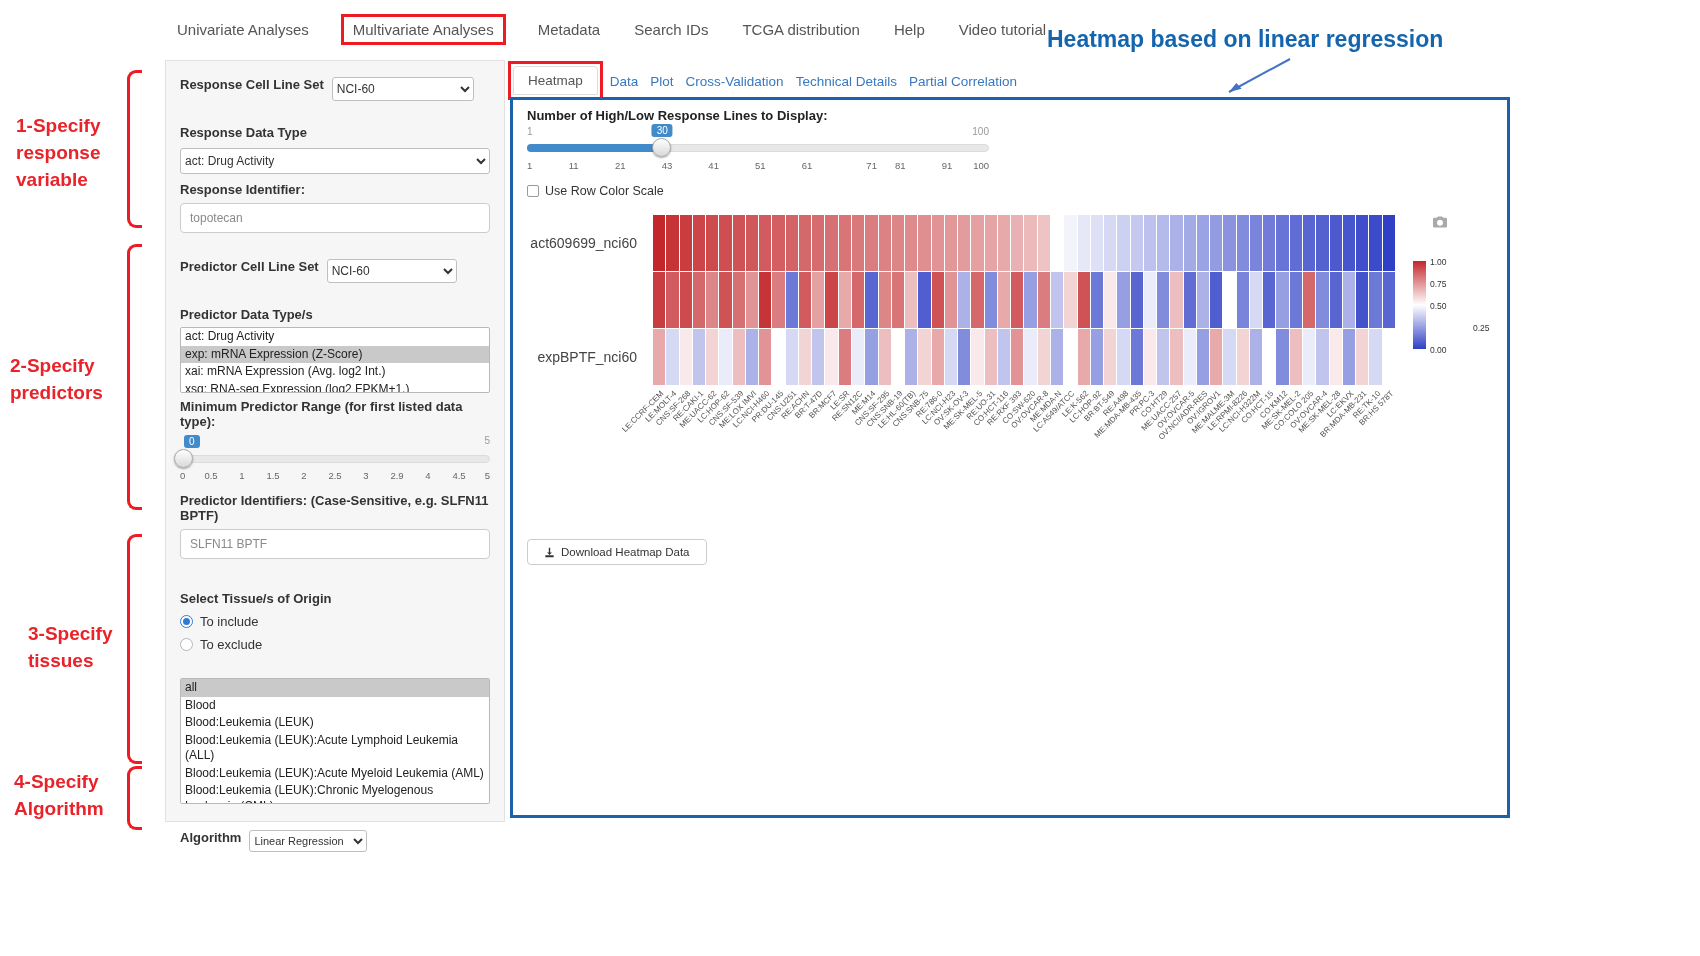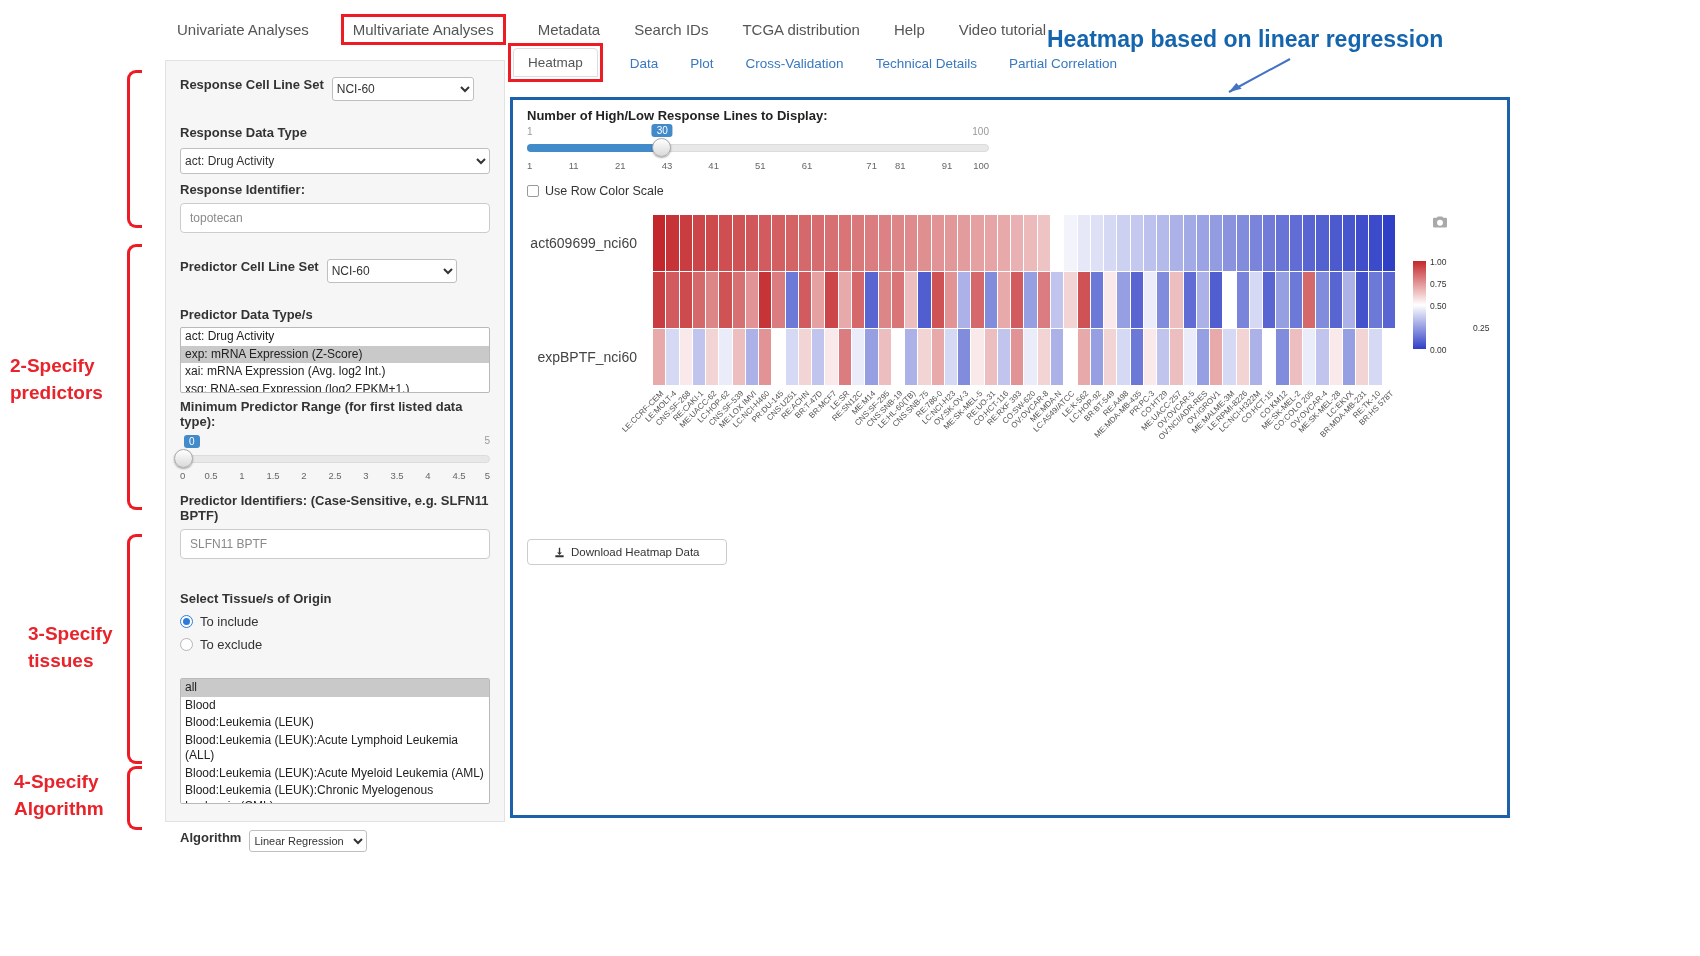--- a/index.html
+++ b/index.html
@@ -40,21 +40,21 @@
   .slider { position: relative; }
   .slider .track { position: absolute; left: 0; right: 0; height: 8px; background: #e8e8e8; border: 1px solid #dcdcdc; border-radius: 4px; }
   .slider .fill { position: absolute; height: 8px; background: #428bca; border-radius: 4px 0 0 4px; }
   .slider .handle { position: absolute; width: 19px; height: 19px; border-radius: 50%; background: linear-gradient(#ffffff, #d9d9d9); border: 1px solid #a8a8a8; box-shadow: 0 1px 2px rgba(0,0,0,.35); cursor: pointer; }
   .slider-tip { position: absolute; background: #428bca; color: #fff; font-size: 10px; padding: 1px 5px; border-radius: 3px; transform: translateX(-50%); }
   .mm { position: absolute; font-size: 10px; color: #999; }
   .ticks { position: absolute; left: 0; right: 0; }
   .tick { position: absolute; transform: translateX(-50%); font-size: 9.5px; color: #666; white-space: nowrap; }
 
   
-  .tab-bar { position: absolute; left: 513px; top: 48px; display: flex; gap: 32px; align-items: flex-end; font-size: 13.5px; }
+  .tab-bar { position: absolute; left: 513px; top: 66px; display: flex; gap: 12px; align-items: flex-end; font-size: 13.5px; }
   .tab-wrap { position: relative; }
   .tab { cursor: pointer; white-space: nowrap; }
   .tab-active { display: inline-block; border: 1px solid #ddd; border-radius: 4px 4px 0 0; background: #fff; color: #555; padding: 6px 14px; }
   .tab-link { color: #3878c0; padding: 6px 0; display: inline-block; }
 
   .panel { position: absolute; left: 510px; top: 97px; width: 1000px; height: 721px; border: 3px solid #1b62ab; background: #fff; }
   .panel-label { position: absolute; left: 14px; top: 8px; font-size: 13px; font-weight: 700; color: #222; }
   #main-slider { position: absolute; left: 14px; top: 24px; width: 462px; height: 50px; }
   #main-slider .track { top: 20px; }
   #main-slider .fill { top: 20px; }
@@ -66,21 +66,21 @@
   .hm-area { position: absolute; left: 0; top: 115px; width: 996px; height: 300px; }
   .hm-row { position: absolute; left: 140px; width: 742px; height: 56px; display: flex; gap: 1px; }
   .hm-cell { flex: 1 1 0; }
   .hm-row-label { position: absolute; left: 0; width: 132px; height: 56px; display: flex; align-items: center; justify-content: flex-end; padding-right: 8px; font-size: 14px; color: #444; cursor: pointer; }
   .hm-col-label { position: absolute; top: 174px; width: 110px; text-align: right; font-size: 8px; color: #555; transform: rotate(-45deg); transform-origin: 100% 0; white-space: nowrap; cursor: pointer; }
   .camera { position: absolute; left: 918px; top: 0; width: 18px; height: 14px; cursor: pointer; }
   .colorbar { position: absolute; left: 900px; top: 46px; width: 13px; height: 88px; }
   .cb-tick { position: absolute; left: 917px; font-size: 8.5px; color: #333; }
 
   .hint { position: absolute; left: 14px; top: 403px; font-size: 13.5px; color: #333; }
-  .dl-btn { position: absolute; left: 14px; top: 439px; display: inline-flex; align-items: center; gap: 6px; border: 1px solid #ccc; border-radius: 4px; background: #fff; padding: 6px 26px; font-size: 11.5px; color: #333; cursor: pointer; font-family: "Liberation Sans", sans-serif; }
+  .dl-btn { position: absolute; left: 14px; top: 439px; display: inline-flex; align-items: center; gap: 6px; border: 1px solid #ccc; border-radius: 4px; background: #fff; padding: 6px 16px; font-size: 11.5px; color: #333; cursor: pointer; font-family: "Liberation Sans", sans-serif; }
 </style>
 </head>
 <body>
 
 <div class="page">
 
   <div class="top-nav" id="top-nav">
       <span class="nav-item">Univariate Analyses</span>
       <span class="nav-item red-boxed">Multivariate Analyses</span>
       <span class="nav-item">Metadata</span>
@@ -89,20 +89,21 @@
       <span class="nav-item">Help</span>
       <span class="nav-item">Video tutorial</span>
     </div>
 
   <div class="anno-heading">Heatmap based on linear regression</div>
   <svg class="anno-arrow" width="95" height="46">
     <line x1="85" y1="3" x2="24" y2="36" stroke="#4472c4" stroke-width="2"></line>
     <polygon points="24,36 36,31 30,26" fill="#4472c4" transform="rotate(8 24 36)"></polygon>
   </svg>
 
+  <div class="anno-step" style="left:16px; top:112px; width:112px;">1-Specify response variable</div>
   <div class="bracket" style="left:127px; top:70px; height:158px;"></div>
   <div class="anno-step" style="left:10px; top:352px; width:120px;">2-Specify predictors</div>
   <div class="bracket" style="left:127px; top:244px; height:266px;"></div>
   <div class="anno-step" style="left:28px; top:620px; width:118px;">3-Specify tissues</div>
   <div class="bracket" style="left:127px; top:534px; height:230px;"></div>
   <div class="anno-step" style="left:14px; top:768px; width:116px;">4-Specify Algorithm</div>
   <div class="bracket" style="left:127px; top:766px; height:64px;"></div>
 
   <div class="sidebar">
     <div class="row-flex">
@@ -142,21 +143,21 @@
       <div class="track" style="top:16px;"></div>
       <div class="handle" style="top:10px; left:-6px;"></div>
       <div class="ticks" id="side-ticks" style="top:31px;">
           <span class="tick" style="left: 0%; transform: translateX(0px);">0</span>
           <span class="tick" style="left: 10%;">0.5</span>
           <span class="tick" style="left: 20%;">1</span>
           <span class="tick" style="left: 30%;">1.5</span>
           <span class="tick" style="left: 40%;">2</span>
           <span class="tick" style="left: 50%;">2.5</span>
           <span class="tick" style="left: 60%;">3</span>
-          <span class="tick" style="left: 70%;">3.5</span>
+          <span class="tick" style="left: 70%;">2.9</span>
           <span class="tick" style="left: 80%;">4</span>
           <span class="tick" style="left: 90%;">4.5</span>
           <span class="tick" style="left: 100%; transform: translateX(-100%);">5</span>
         </div>
     </div>
 
     <div class="lbl" style="margin-top:10px;">Predictor Identifiers: (Case-Sensitive, e.g. SLFN11 BPTF)</div>
     <input class="txt-input" style="margin-top: 6px;" value="SLFN11 BPTF">
 
     <div class="lbl" style="margin-top:32px;">Select Tissue/s of Origin</div>

